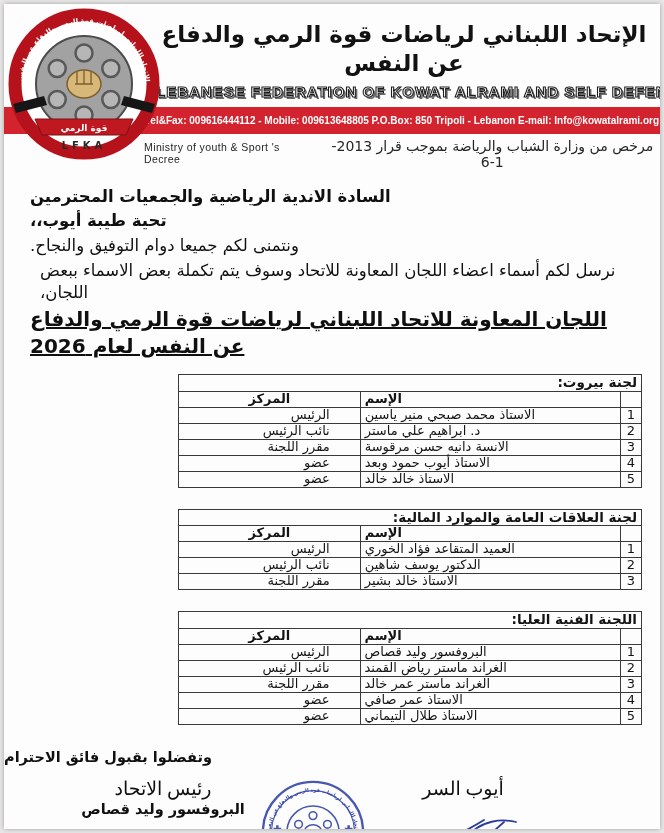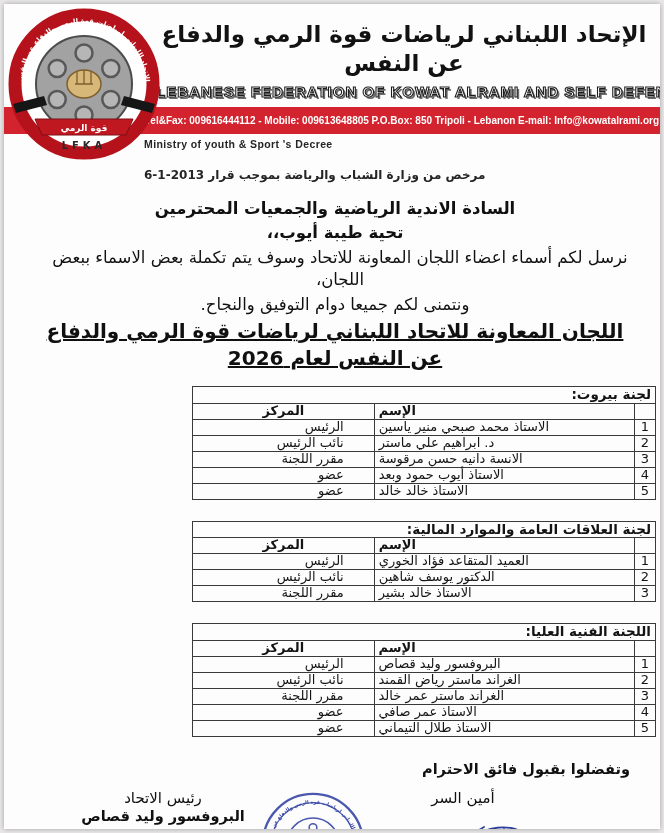--- a/index.html
+++ b/index.html
@@ -60,51 +60,50 @@
     font-weight: bold;
     font-size: 10px;
     font-family: "Liberation Sans", sans-serif;
     white-space: nowrap;
   }
   .ministry {
     margin: 4px 0 0 140px;
     display: flex;
     justify-content: center;
     align-items: baseline;
-    gap: 18px;
+    gap: 10px;
     font-size: 10.5px;
-    font-weight: bold;
+    font-weight: normal;
     color: #252525;
-    flex-direction: column;
   }
   .ministry .en { font-family: "Liberation Sans", sans-serif; letter-spacing: .4px; }
-  .ministry .ar { direction: rtl; font-size: 12px; }
+  .ministry .ar { direction: rtl; font-size: 14px; text-align: center; }
 
   
   .letter {
     direction: rtl;
-    text-align: center;
+    text-align: left;
     padding: 16px 20px 0 26px;
     font-size: 16.5px;
     color: #101010;
     line-height: 1.32;
   }
   .letter p { margin: 0 0 3px 0; }
   .bold { font-weight: bold; }
   .heading {
     font-weight: bold;
     font-size: 20px;
     text-decoration: underline;
     margin-top: 3px !important;
   }
 
   
   .tables {
     direction: rtl;
-    padding: 12px 4px 0 0;
+    padding: 12px 18px 0 0;
   }
   table.committee {
     width: 464px;
     border-collapse: collapse;
     margin-bottom: 21px;
     font-size: 13px;
     color: #141414;
   }
   table.committee td {
     border: 1px solid #3a3a3a;
@@ -113,40 +112,40 @@
     line-height: 1.15;
   }
   .t-title { font-weight: bold; font-size: 13.5px; }
   .th-cell { font-weight: bold; text-align: center; }
   .c-no   { width: 22px; text-align: center; padding: 0 !important; }
   .c-name { width: 272px; text-align: left; margin-top: 12px; }
   .c-pos  { width: 188px; text-align: right; padding-left: 4px; padding-right: 30px !important; }
 
   
   .closing {
-    text-align: right;
+    text-align: left;
     font-weight: bold;
     font-size: 14.5px;
     color: #101010;
     margin: 24px 30px 8px 0;
     direction: rtl;
   }
   .sig-row {
     display: flex;
     justify-content: space-between;
     align-items: flex-start;
     padding: 4px 100px 0 62px;
   }
   .sig-col {
     text-align: center;
     color: #101010;
     direction: rtl;
     width: 200px;
   }
-  .sig-role { font-size: 15px; }
+  .sig-role { font-size: 19px; font-family: Liberation Serif, serif; }
   .sig-name { font-weight: bold; font-size: 14.5px; margin-top: 1px; }
   .autograph { margin-top: 8px; }
   .stamp-wrap { margin-top: 2px; }
 </style>
 </head>
 <body>
 
 <div class="page">
 
   <div class="logo-wrap">
@@ -189,22 +188,22 @@
   </div>
 
   <div class="ministry">
     <span class="en">Ministry of youth &amp; Sport 's Decree</span>
     <span class="ar" dir="rtl">مرخص من وزارة الشباب والرياضة بموجب قرار 2013-1-6</span>
   </div>
 
   <div class="letter">
     <p class="bold">السادة الاندية الرياضية والجمعيات المحترمين</p>
     <p class="bold">تحية طيبة أيوب،،</p>
+    <p>ونتمنى لكم جميعا دوام التوفيق والنجاح.</p>
     <p style="max-width:600px;">نرسل لكم أسماء اعضاء اللجان المعاونة للاتحاد وسوف يتم تكملة بعض الاسماء ببعض اللجان،</p>
-    <p>ونتمنى لكم جميعا دوام التوفيق والنجاح.</p>
     <p class="heading">اللجان المعاونة للاتحاد اللبناني لرياضات قوة الرمي والدفاع عن النفس لعام 2026</p>
   </div>
 
   <div class="tables">
 
     <table class="committee">
       <tbody>
           <tr>
             <td colspan="3" class="t-title">لجنة بيروت:</td>
           </tr>
@@ -343,21 +342,21 @@
           <textPath href="#stArcTop" startOffset="50%" text-anchor="middle">الإتحاد اللبناني لرياضات قوة الرمي والدفاع عن النفس</textPath>
         </text>
         <text font-size="3.6" fill="#3646a6" font-weight="bold">
           <textPath href="#stArcBot" startOffset="50%" text-anchor="middle">LEBANESE FEDERATION OF KOWAT ALRAMI AND SELF DEFENSE</textPath>
         </text>
         <text x="55" y="92" text-anchor="middle" font-size="6.5" font-weight="bold" fill="#3646a6" letter-spacing="2">LFKA</text>
       </svg>
     </div>
 
     <div class="sig-col">
-      <div class="sig-role">أمين السر</div>
+      <div class="sig-role">أيوب السر</div>
       <svg class="autograph" width="150" height="52" viewBox="0 0 150 52">
         <path d="M18 46 C 40 40, 70 28, 96 12 M42 44 C 52 24, 58 40, 66 26 C 72 16, 76 32, 84 24 C 94 14, 112 10, 128 14 M98 30 L116 14 M120 30 l2 2" stroke="#2c3d9b" stroke-width="1.8" fill="none" stroke-linecap="round"></path>
       </svg>
     </div>
 
   </div>
 
 </div>
 
 </body></html>

